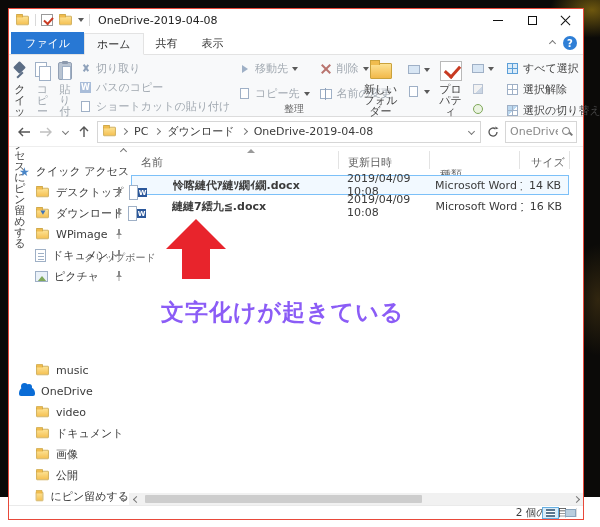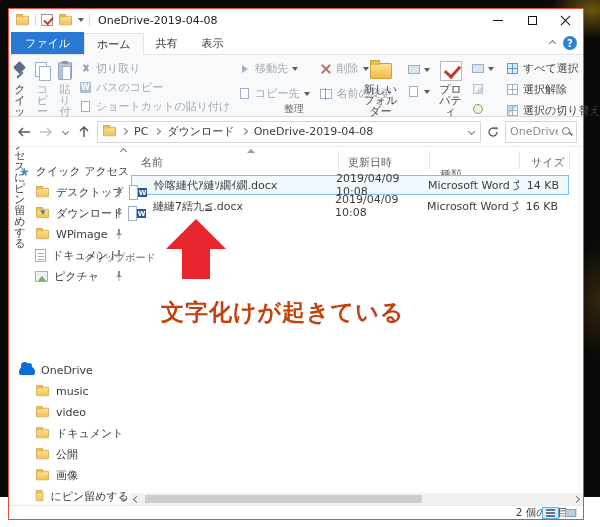--- a/index.html
+++ b/index.html
@@ -139,29 +139,29 @@
   .col-mod { position:absolute; left:219px; top:8px; }
   .col-type { position:absolute; left:311px; top:20px; }
   .col-size { position:absolute; left:402px; top:8px; }
   .hsep { position:absolute; top:4px; width:1px; height:18px; background:#e3e3e3; }
   .file-row { position:absolute; left:2px; width:438px; height:20px; display:flex; align-items:center; }
   .file-row.sel { background:#f2f9ff; border:1px solid #7cc0f8; }
   .fr-icon { margin-left:6px; width:16px; flex:0 0 auto; }
   .iword { position:relative; width:13px; height:15px; }
   .iword .pg { position:absolute; right:0; top:0; width:9px; height:15px; background:#fff; border:1px solid #9fb0c6; }
   .iword .wb { position:absolute; left:0; top:3px; width:9px; height:9px; background:#2b579a; color:#fff; font-size:7px; font-weight:bold; display:flex; align-items:center; justify-content:center; }
-  .fr-name { margin-left:0; width:182px; white-space:nowrap; overflow:hidden; }
+  .fr-name { margin-left:19px; width:182px; white-space:nowrap; overflow:hidden;font-weight:bold; }
   .fr-mod { width:92px; } .fr-type { width:91px; white-space:nowrap; overflow:hidden; }
   .fr-size { width:48px; text-align:center; }
 
   
   .red-arrow { position:absolute; left:37px; top:72px; width:60px; height:60px; }
   .red-arrow .head { position:absolute; left:0; top:0; width:0; height:0; border-left:30px solid transparent; border-right:30px solid transparent; border-bottom:30px solid #e8242c; }
   .red-arrow .shaft { position:absolute; left:16px; top:30px; width:28px; height:30px; background:#e8242c; }
-  .red-text { position:absolute; left:32px; top:150px; font-size:23px; font-weight:bold; color:#c2410c; white-space:nowrap; letter-spacing:1px; }
+  .red-text { position:absolute; left:32px; top:150px; font-size:23px; font-weight:bold; color:#8b5cf6; white-space:nowrap; letter-spacing:1px; }
 
   
   .hscroll { position:absolute; left:0; right:0; bottom:0; height:12px; background:#f1f1f1; display:flex; align-items:center; }
   .hs-btn { width:14px; height:12px; display:flex; align-items:center; justify-content:center; }
   .hs-track { flex:1; height:12px; position:relative; }
   .hs-thumb { position:absolute; left:2px; top:2px; width:65%; height:8px; background:#cdcdcd; border-radius:1px; }
 
   
   .statusbar { height:14px; border-top:1px solid #eaeaea; background:#fff; display:flex; align-items:center; padding:0 6px; flex:0 0 auto; position:relative;justify-content:flex-end; }
   .sb-count { font-size:10.5px; color:#3b3b3b; }
@@ -471,43 +471,43 @@
         </div>
         <div class="sb-item">
           <span class="ipic-sm"></span>
           <span>ピクチャ</span>
           <svg class="pin" width="8" height="10" viewBox="0 0 8 10">
               <path d="M3 0h2v4l2 2H1l2-2z" fill="#8a8a8a"></path>
               <rect x="3.6" y="6" width="0.8" height="4" fill="#8a8a8a"></rect>
             </svg>
         </div>
         <div class="sb-spacer"></div>
+        <div class="sb-item">
+          <span class="ifolder small"></span>
+          <span>music</span>
+        </div>
         <div class="sb-item head">
           <span class="icloud"></span>
           <span>OneDrive</span>
         </div>
         <div class="sb-item">
           <span class="ifolder small"></span>
-          <span>music</span>
-        </div>
-        <div class="sb-item">
-          <span class="ifolder small"></span>
           <span>video</span>
         </div>
         <div class="sb-item">
           <span class="ifolder small"></span>
           <span>ドキュメント</span>
         </div>
         <div class="sb-item">
           <span class="ifolder small"></span>
+          <span>画像</span>
+        </div>
+        <div class="sb-item">
+          <span class="ifolder small"></span>
           <span>公開</span>
-        </div>
-        <div class="sb-item">
-          <span class="ifolder small"></span>
-          <span>画像</span>
         </div>
         <div class="sb-item">
           <span class="ifolder small"></span>
           <span>にピン留めする</span>
         </div>
         <span class="sb-scroll-dn chev d"></span>
       </div>
 
       <div class="content">
         <div class="list-header">

